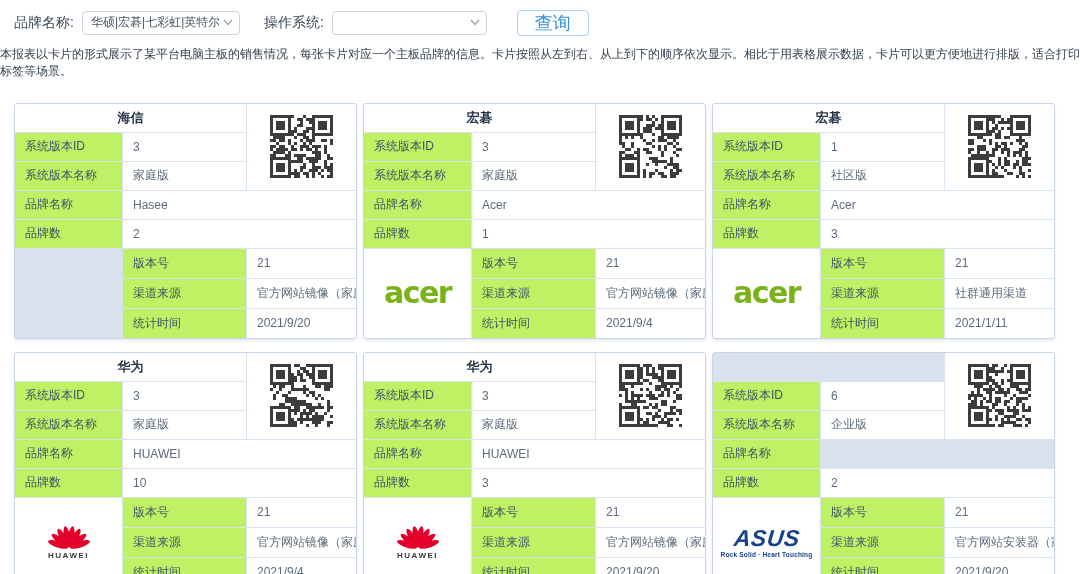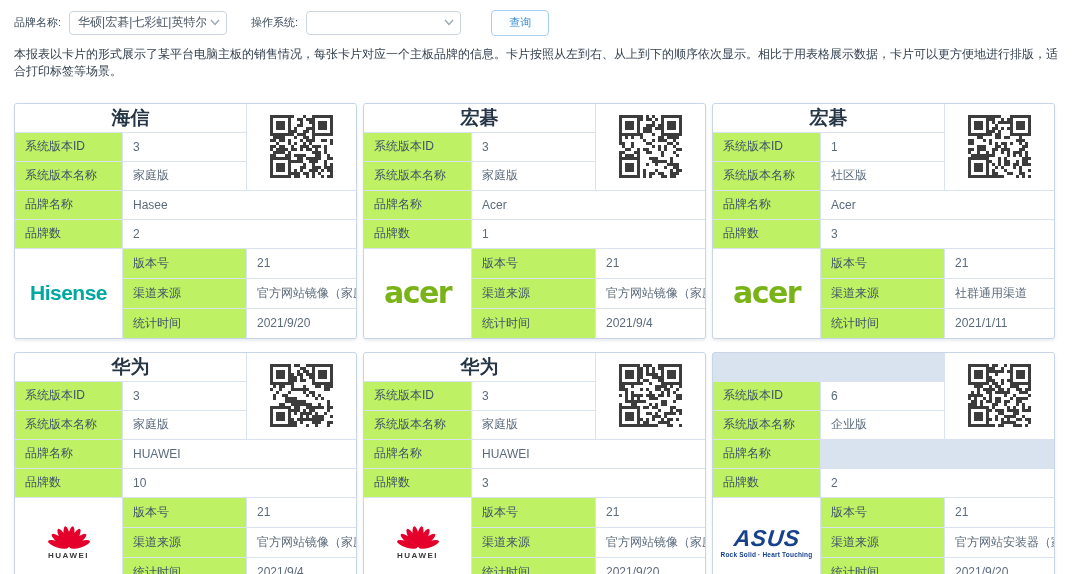--- a/index.html
+++ b/index.html
@@ -1,46 +1,46 @@
 <!DOCTYPE html>
 <html><head>
 <meta charset="utf-8">
 <style>
   * { box-sizing: border-box; margin: 0; padding: 0; }
   html, body { width: 1080px; height: 574px; overflow: hidden; background: #fff;
     font-family: "Liberation Sans", "DejaVu Sans", sans-serif; }
 
   
   .filter-bar { display: flex; align-items: center; height: 45px; padding: 0 14px; }
-  .flabel { font-size: 11px; color: #3c4a5a; margin-right: 8px; white-space: nowrap; }
+  .flabel { font-size: 14px; color: #3c4a5a; margin-right: 8px; white-space: nowrap; }
   .select { display: flex; align-items: center; height: 24px; padding: 0 6px 0 8px;
     border: 1px solid #ccd4dd; border-radius: 4px; background: #fff; cursor: pointer; }
   .select-brand { width: 158px; margin-right: 24px; }
   .select-os { width: 155px; }
   .select-text { flex: 1; font-size: 12px; color: #4a5663; white-space: nowrap; overflow: hidden; }
   .chevron { display: flex; align-items: center; margin-left: 4px; flex: none; }
-  .query-btn { margin-left: 30px; height: 26px; padding: 0 17px; font-size: 11px;
+  .query-btn { margin-left: 30px; height: 26px; padding: 0 17px; font-size: 18px;
     color: #3d8fd8; background: #fcfeff; border: 1px solid #a9d0ef; border-radius: 4px; cursor: pointer; }
 
   
-  .description { padding: 1px 14px 14px; font-size: 12px; color: #323f4e; line-height: 1.4; }
+  .description { padding: 1px 0 14px; font-size: 12px; color: #323f4e; line-height: 1.4; }
 
   
   .cards-grid { display: grid; grid-template-columns: repeat(3, 343px);
     column-gap: 6px; row-gap: 13px; padding: 0 14px; margin-top: 9px; }
 
   .card { display: grid; grid-template-columns: 107px 123px 1fr;
     grid-template-rows: 28px 28px 28px 28px 28px 29px 29px 29px; gap: 1px;
     background: #d9e3ef; border: 1px solid #c7d5e6; border-radius: 3px;
     overflow: hidden; box-shadow: 0 2px 3px rgba(40,70,110,.10); }
   .cell { background: #fff; display: flex; align-items: center; font-size: 12px;
     color: #5c6b7c; padding: 0 10px; overflow: hidden; white-space: nowrap; }
   .lbl { background: #bef264; color: #3f5368; }
   .title { grid-column: 1 / 3; grid-row: 1; justify-content: center;
-    font-weight: bold; font-size: 19px; color: #273646; }
+    font-weight: bold; font-size: 13px; color: #273646; }
   .qr { grid-column: 3; grid-row: 1 / 4; justify-content: center; padding: 0; }
   .r2c1{grid-row:2;grid-column:1} .r2c2{grid-row:2;grid-column:2}
   .r3c1{grid-row:3;grid-column:1} .r3c2{grid-row:3;grid-column:2}
   .r4c1{grid-row:4;grid-column:1} .r4v{grid-row:4;grid-column:2/4}
   .r5c1{grid-row:5;grid-column:1} .r5v{grid-row:5;grid-column:2/4}
   .logo-cell { grid-row: 6 / 9; grid-column: 1; flex-direction: column;
     justify-content: center; padding: 0; }
   .l6{grid-row:6;grid-column:2} .v6{grid-row:6;grid-column:3}
   .l7{grid-row:7;grid-column:2} .v7{grid-row:7;grid-column:3}
   .l8{grid-row:8;grid-column:2} .v8{grid-row:8;grid-column:3}
@@ -249,23 +249,20 @@
 
     <div class="cell lbl r3c1">系统版本名称</div>
     <div class="cell r3c2">家庭版</div>
 
     <div class="cell lbl r4c1">品牌名称</div>
     <div class="cell r4v">Hasee</div>
 
     <div class="cell lbl r5c1">品牌数</div>
     <div class="cell r5v">2</div>
 
-    <div class="cell logo-cell">
-          <span class="logo-hisense" style="color:#00a9a0">Hisense</span>
-        </div>
 
     <div class="cell lbl l6">版本号</div>
     <div class="cell v6">21</div>
 
     <div class="cell lbl l7">渠道来源</div>
     <div class="cell v7">官方网站镜像（家庭版）</div>
 
     <div class="cell lbl l8">统计时间</div>
     <div class="cell v8">2021/9/20</div>
   </div>

